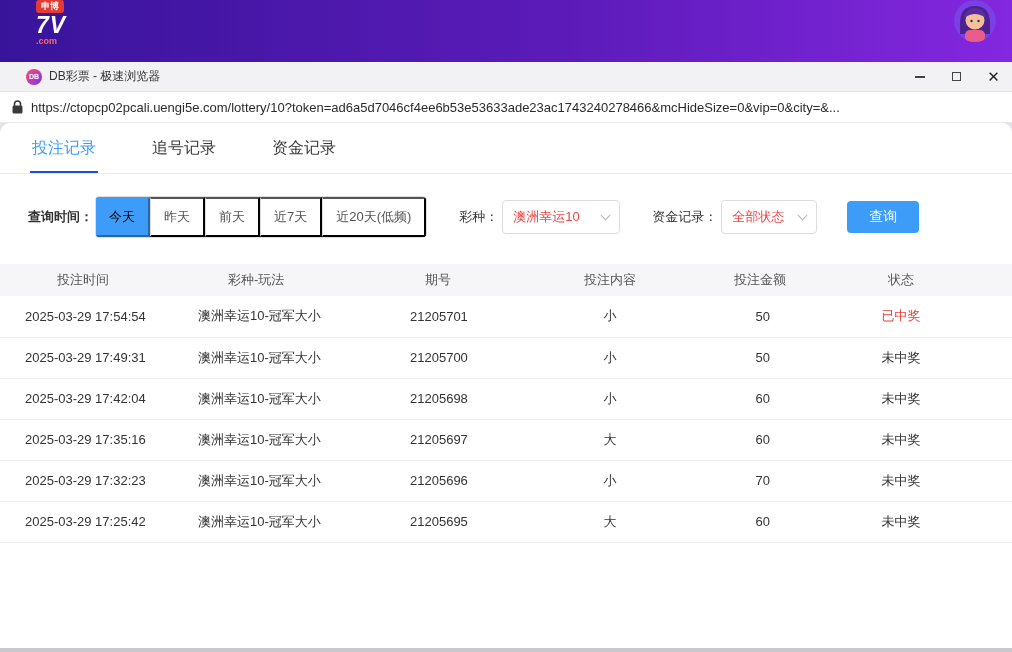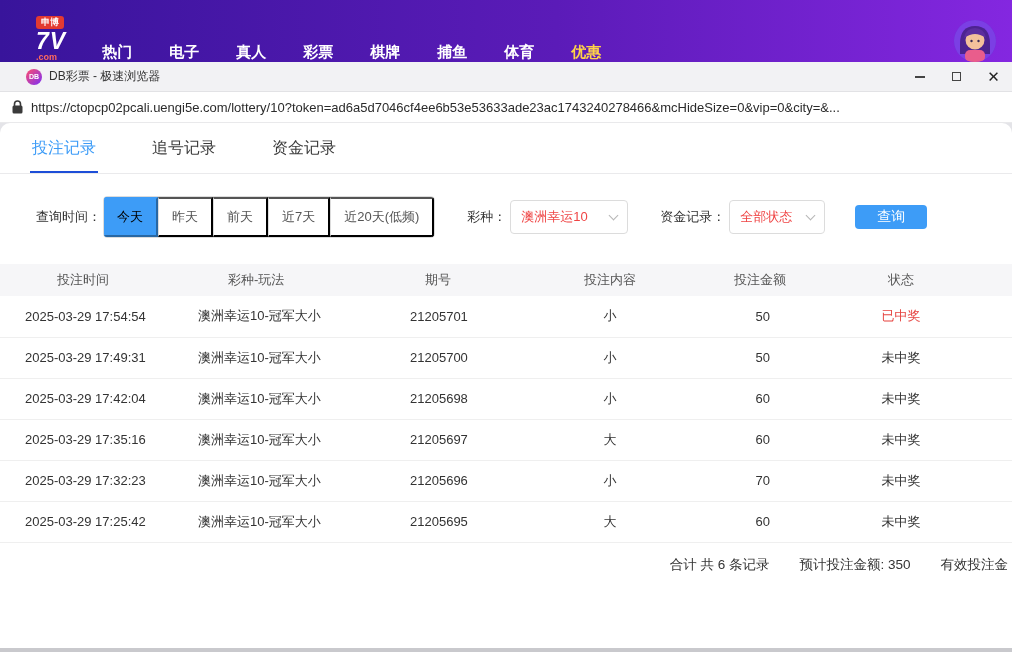--- a/index.html
+++ b/index.html
@@ -1,21 +1,21 @@
 <!DOCTYPE html>
 <html><head>
 <meta charset="utf-8">
 <style>
   * { box-sizing: border-box; margin: 0; padding: 0; }
   html,body { width:1012px; height:652px; overflow:hidden; }
   body { font-family:"Liberation Sans","DejaVu Sans",sans-serif; background:#fff; position:relative; }
 
   
   .topbar { height:62px; background:linear-gradient(90deg,#38149b 0%,#5b1bb8 55%,#8427e0 100%);
-            display:flex; align-items:flex-end; padding:0 16px; }
+            display:flex; align-items:flex-start; padding:0 16px; }
   .logo { display:flex; flex-direction:column; align-items:flex-start; line-height:1;
           margin:0 36px 0 20px; cursor:pointer; }
   .logo-badge { background:#e33a31; color:#fff; font-size:9px; padding:2px 5px; border-radius:3px; font-weight:bold; }
   .logo-main { color:#fff; font-size:23px; font-weight:800; font-style:italic; letter-spacing:1px; margin-top:1px; }
   .logo-sub  { color:#ff6a5e; font-size:9px; font-weight:bold; }
   .mainnav { display:flex; gap:37px; }
   .nav-item { color:#fff; font-size:15px; font-weight:600; cursor:pointer; white-space:nowrap; }
   .nav-item.active { color:#ffd448; }
   .avatar { margin-left:auto; width:42px; height:42px; border-radius:50%; overflow:hidden;
             flex:none; cursor:pointer; background:#6a2bd0; }
@@ -45,29 +45,29 @@
   .tab { padding:15px 2px 12px; margin-right:52px; font-size:16px; color:#3c3c3c; cursor:pointer; }
   .tab.active { color:#3d9cf7; border-bottom:2px solid #1d4ed8; }
 
   .filters { display:flex; align-items:center; padding:22px 0 0 28px; font-size:13px; color:#333; }
   .time-group { display:flex; border:1px solid #dcdcdc; border-radius:4px; overflow:hidden; margin-left:2px; }
   .tbtn { padding:9px 13px; background:#fff; color:#555; border-left:1px solid #dcdcdc; font-size:13px;
           cursor:pointer; white-space:nowrap; }
   .tbtn:first-child { border-left:none; }
   .tbtn.active { background:#3d9cf7; color:#000000; border-color:#3d9cf7; }
   .flabel { margin-left:32px; white-space:nowrap; }
-  .flabel.first { margin-left:8px; }
+  .flabel.first { margin-left:0;font-weight:bold; }
   .dropdown { display:flex; align-items:center; justify-content:space-between; height:34px;
               border:1px solid #dcdcdc; border-radius:4px; padding:0 10px; color:#ef4444;
               margin-left:4px; cursor:pointer; background:#fff; }
   .dd-lottery { width:118px; }
   .dd-status { width:96px; }
   .chev { width:7px; height:7px; border-right:1px solid #b6b6b6; border-bottom:1px solid #b6b6b6;
           transform:rotate(45deg); margin-top:-4px; flex:none; }
-  .search-btn { margin-left:30px; width:72px; height:24px; background:#3d9cf7; color:#fff; border:none;
+  .search-btn { margin-left:30px; width:72px; height:32px; background:#3d9cf7; color:#fff; border:none;
                 border-radius:4px; font-size:14px; cursor:pointer; }
 
   table { width:1012px; border-collapse:collapse; table-layout:fixed; font-size:13px; margin-top:26px; }
   thead th { background:#f6f6f8; height:32px; font-weight:400; color:#555; text-align:left; }
   tbody td { height:41px; border-bottom:1px solid #efefef; color:#333; }
   th.c1 { padding-left:57px; }  td.c1 { padding-left:25px; }
   th.c2 { padding-left:38px; }  td.c2 { padding-left:8px; }
   th.c3 { padding-left:25px; }  td.c3 { padding-left:10px; }
   th.c4, td.c4 { text-align:center; }
   th.c5 { text-align:right; padding-right:4px; }  td.c5 { text-align:right; padding-right:20px; }
@@ -82,30 +82,20 @@
 </style>
 </head>
 <body>
 
 <div class="topbar">
   <div class="logo">
     <span class="logo-badge">申博</span>
     <span class="logo-main">7V</span>
     <span class="logo-sub">.com</span>
   </div>
-  <nav class="mainnav" id="mainnav">
-      <span class="nav-item">热门</span>
-      <span class="nav-item">电子</span>
-      <span class="nav-item">真人</span>
-      <span class="nav-item">彩票</span>
-      <span class="nav-item">棋牌</span>
-      <span class="nav-item">捕鱼</span>
-      <span class="nav-item">体育</span>
-      <span class="nav-item active">优惠</span>
-    </nav>
   <div class="avatar">
     <svg width="42" height="42" viewBox="0 0 42 42">
       <rect width="42" height="42" fill="#7b3fe4"></rect>
       <path d="M6 24 Q6 6 21 6 Q36 6 36 24 L36 34 L6 34 Z" fill="#4c2390"></path>
       <circle cx="21" cy="20" r="9.5" fill="#f3c09b"></circle>
       <path d="M10 18 Q12 8 21 8 Q30 8 32 18 Q26 14 21 14 Q16 14 10 18 Z" fill="#5b2d9e"></path>
       <circle cx="17.5" cy="21" r="1.2" fill="#3a2a55"></circle>
       <circle cx="24.5" cy="21" r="1.2" fill="#3a2a55"></circle>
       <rect x="11" y="30" width="20" height="12" rx="5" fill="#e95d8c"></rect>
     </svg>
@@ -234,22 +224,17 @@
             <td class="c1">2025-03-29 17:25:42</td>
             <td class="c2">澳洲幸运10-冠军大小</td>
             <td class="c3">21205695</td>
             <td class="c4">大</td>
             <td class="c5">60</td>
             <td class="c6">未中奖</td>
           </tr>
         </tbody>
     </table>
 
-    <div class="summary">
-      <span>合计 共 6 条记录</span>
-      <span>预计投注金额: 350</span>
-      <span>有效投注金</span>
-    </div>
 
   </div>
 </div>
 
 <div class="bottom-edge"></div>
 
 </body></html>

